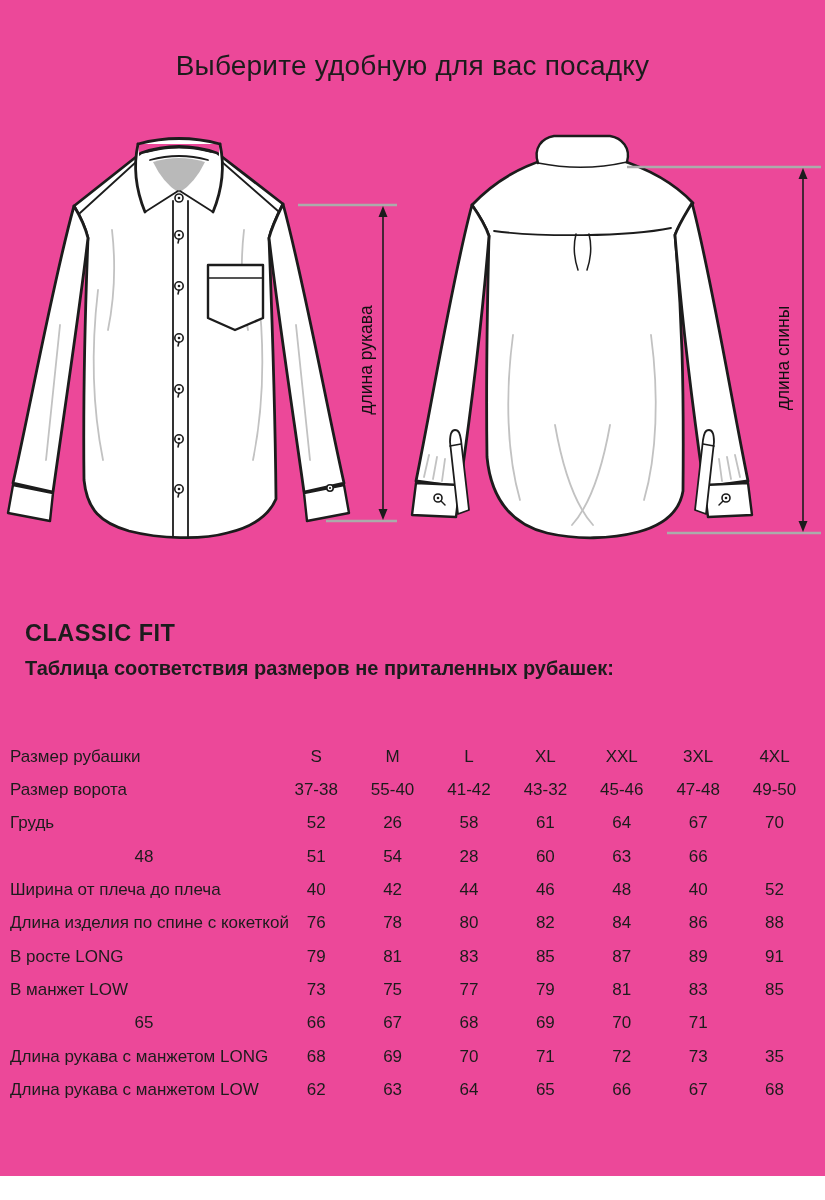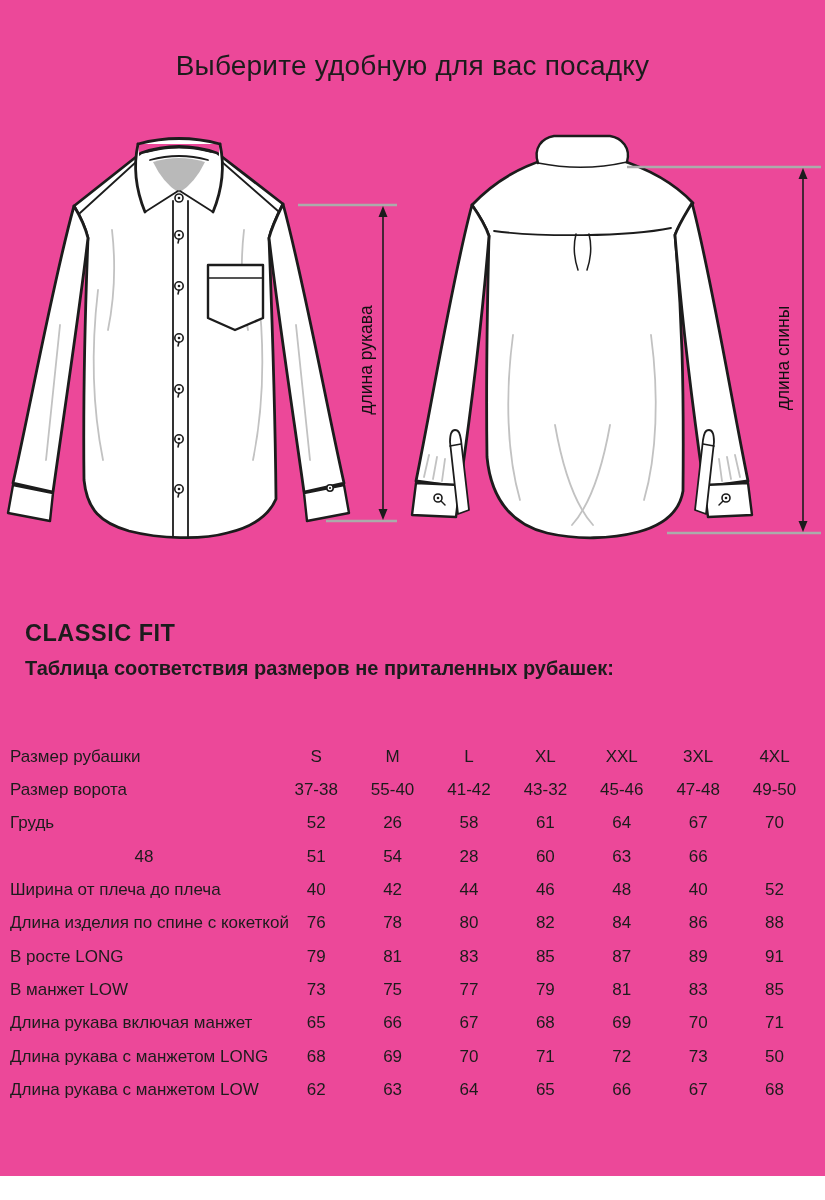--- a/index.html
+++ b/index.html
@@ -274,38 +274,37 @@
         <div class="tlabel">В манжет LOW</div>
         <div class="tval">73</div>
         <div class="tval">75</div>
         <div class="tval">77</div>
         <div class="tval">79</div>
         <div class="tval">81</div>
         <div class="tval">83</div>
         <div class="tval">85</div>
       </div>
       <div class="trow">
-        <div class="tlabel">Длина рукава включая манжет</div>
         <div class="tval">65</div>
         <div class="tval">66</div>
         <div class="tval">67</div>
         <div class="tval">68</div>
         <div class="tval">69</div>
         <div class="tval">70</div>
         <div class="tval">71</div>
       </div>
       <div class="trow">
         <div class="tlabel">Длина рукава с манжетом LONG</div>
         <div class="tval">68</div>
         <div class="tval">69</div>
         <div class="tval">70</div>
         <div class="tval">71</div>
         <div class="tval">72</div>
         <div class="tval">73</div>
-        <div class="tval">50</div>
+        <div class="tval">35</div>
       </div>
       <div class="trow">
         <div class="tlabel">Длина рукава с манжетом LOW</div>
         <div class="tval">62</div>
         <div class="tval">63</div>
         <div class="tval">64</div>
         <div class="tval">65</div>
         <div class="tval">66</div>
         <div class="tval">67</div>
         <div class="tval">68</div>

